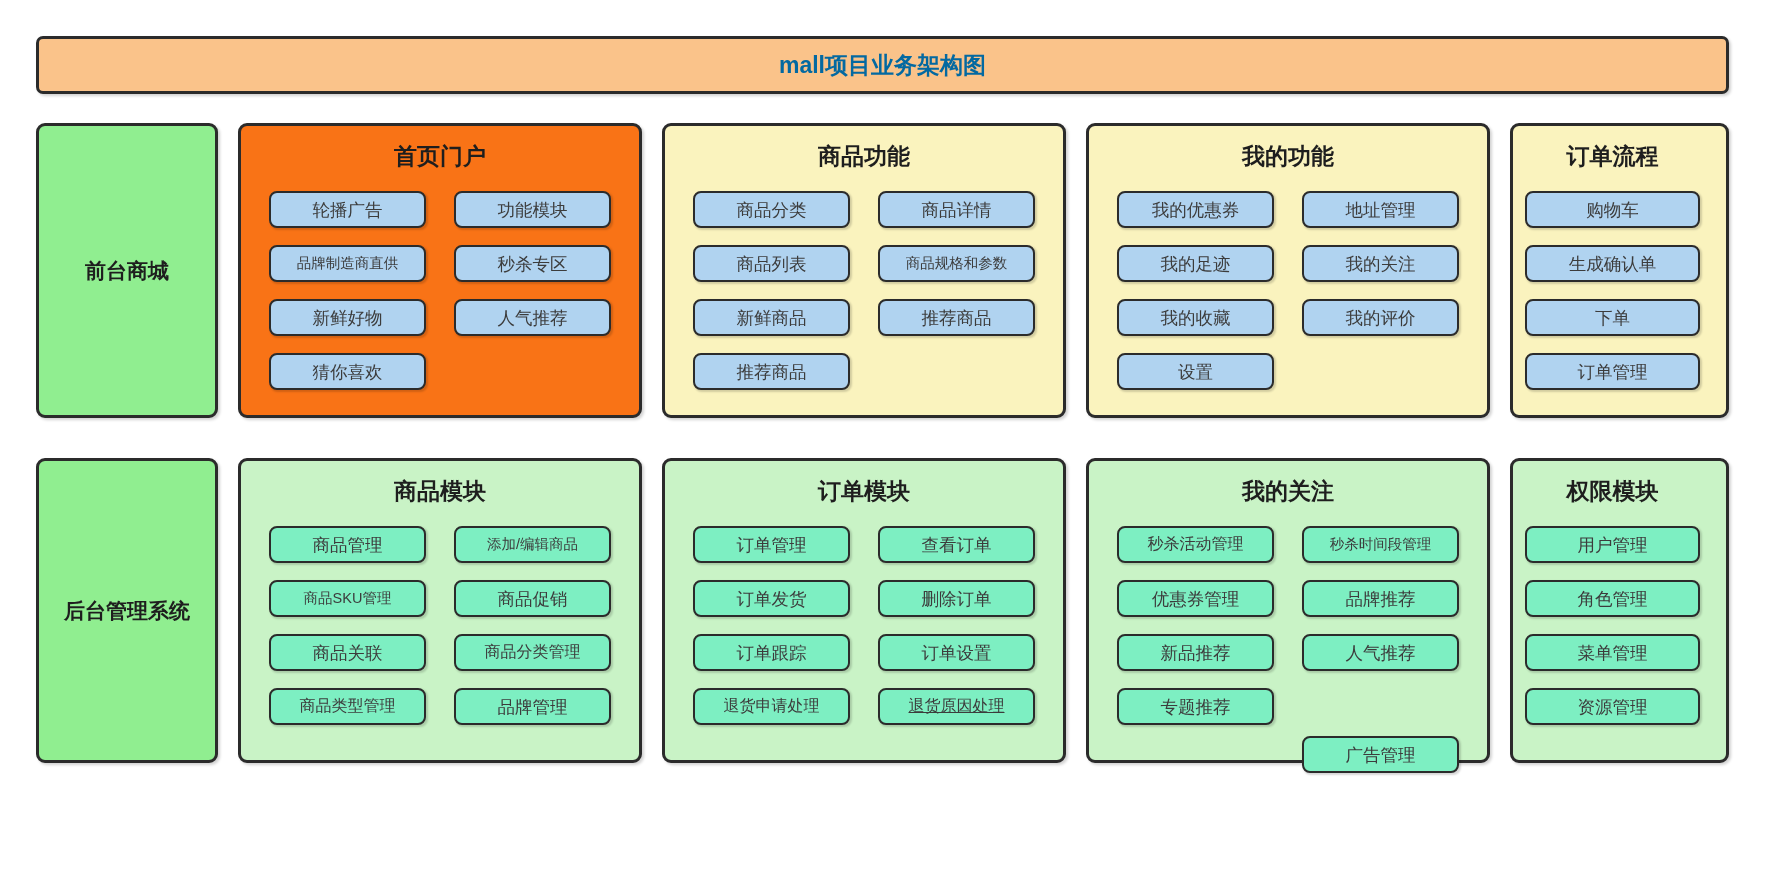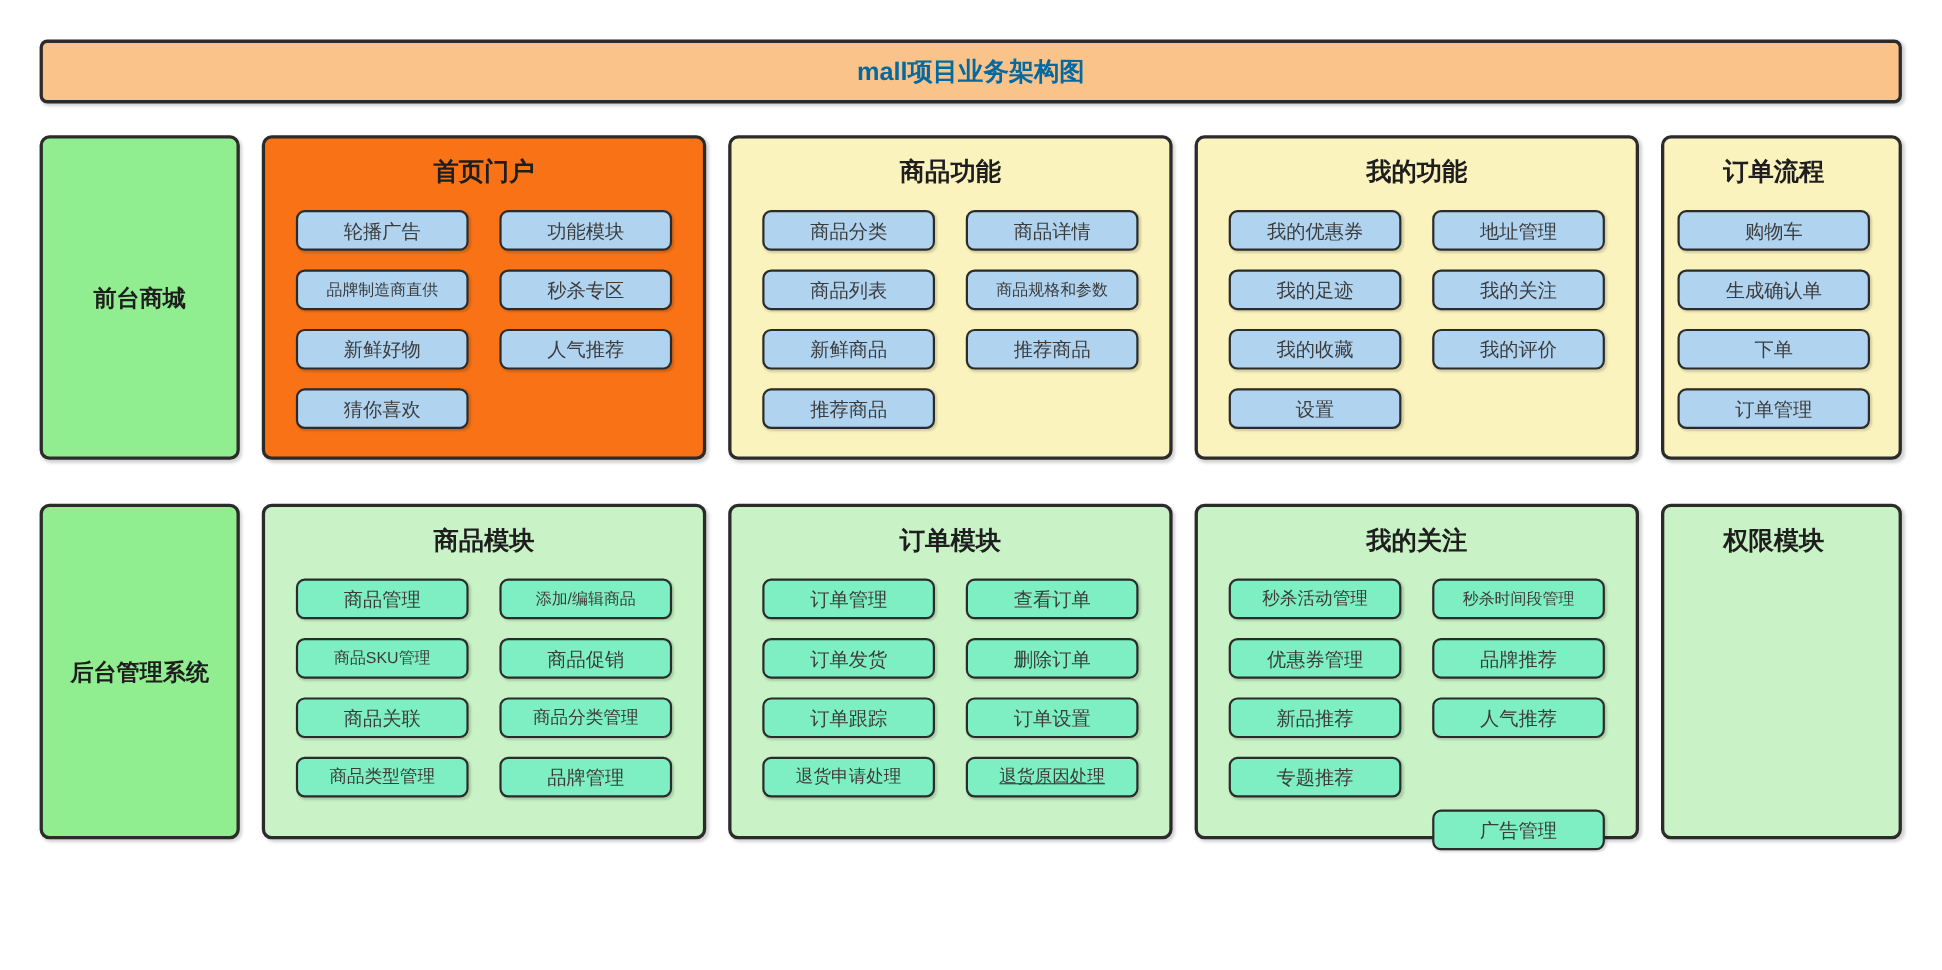--- a/index.html
+++ b/index.html
@@ -143,16 +143,22 @@
             <div class="node" style="background: rgb(125, 239, 194);">优惠券管理</div>
             <div class="node" style="background: rgb(125, 239, 194);">品牌推荐</div>
             <div class="node" style="background: rgb(125, 239, 194);">新品推荐</div>
             <div class="node" style="background: rgb(125, 239, 194);">人气推荐</div>
             <div class="node" style="background: rgb(125, 239, 194);">专题推荐</div>
             <div class="node" style="background: rgb(125, 239, 194); margin-top: 48px;">广告管理</div>
           </div>
         </div>
         <div class="section narrow" style="background: rgb(201, 243, 198);">
           <div class="section-title">权限模块</div>
+          <div class="btn-grid cols1">
+            <div class="node" style="background: rgb(125, 239, 194);">用户管理</div>
+            <div class="node" style="background: rgb(125, 239, 194);">角色管理</div>
+            <div class="node" style="background: rgb(125, 239, 194);">菜单管理</div>
+            <div class="node" style="background: rgb(125, 239, 194);">资源管理</div>
+          </div>
         </div>
       </div>
     </div>
 </div>
 
 </body></html>

